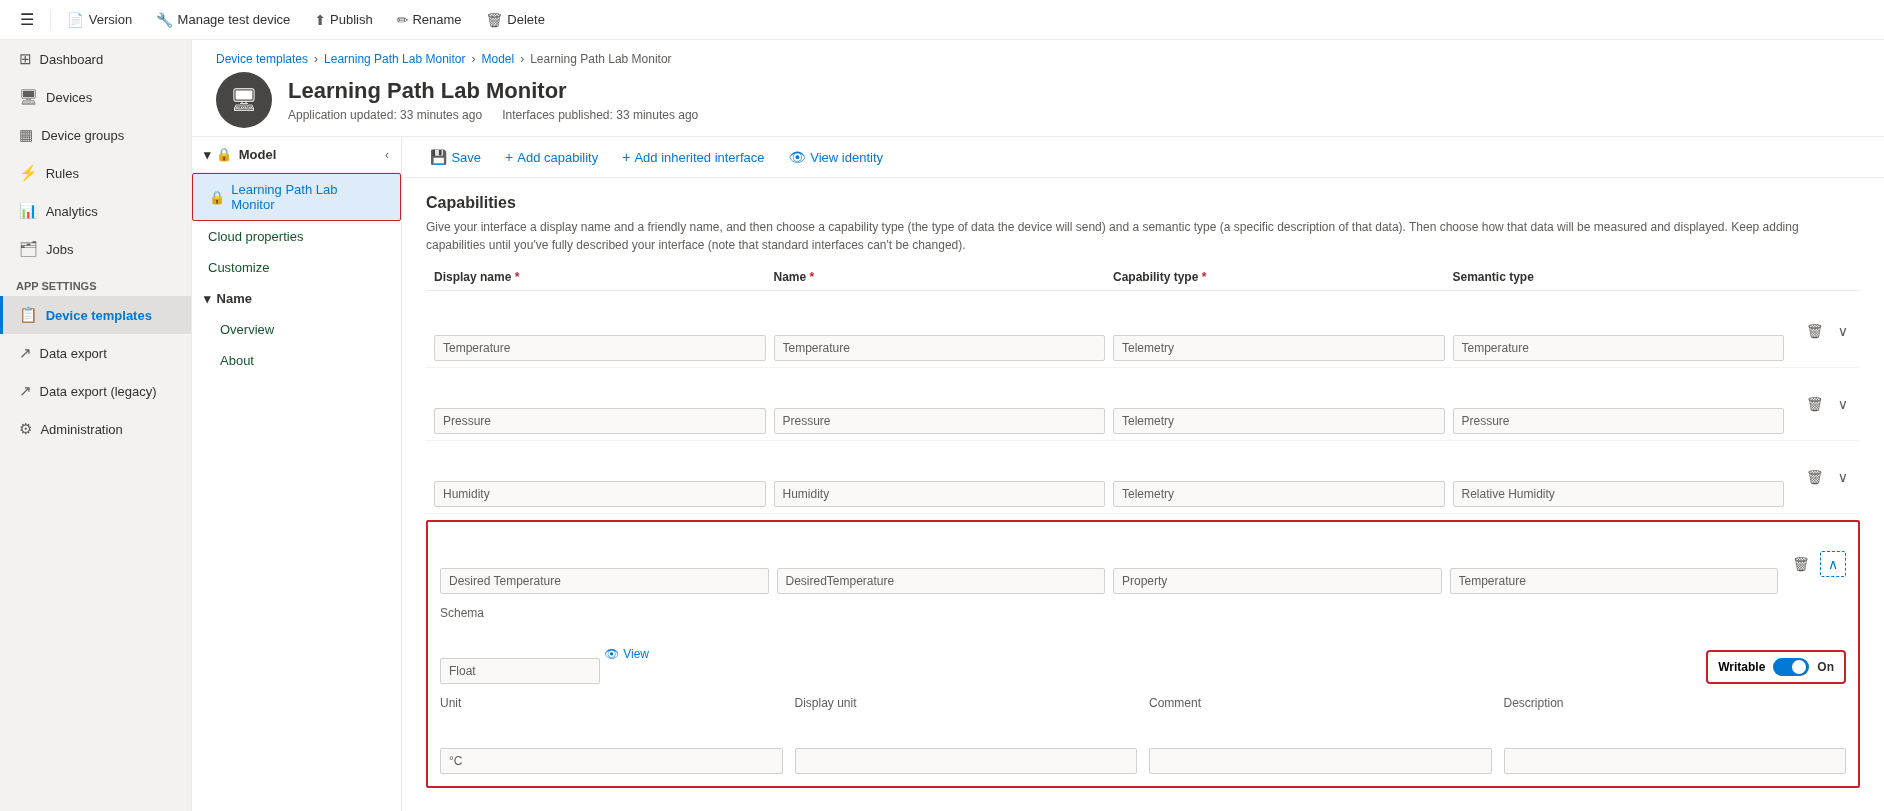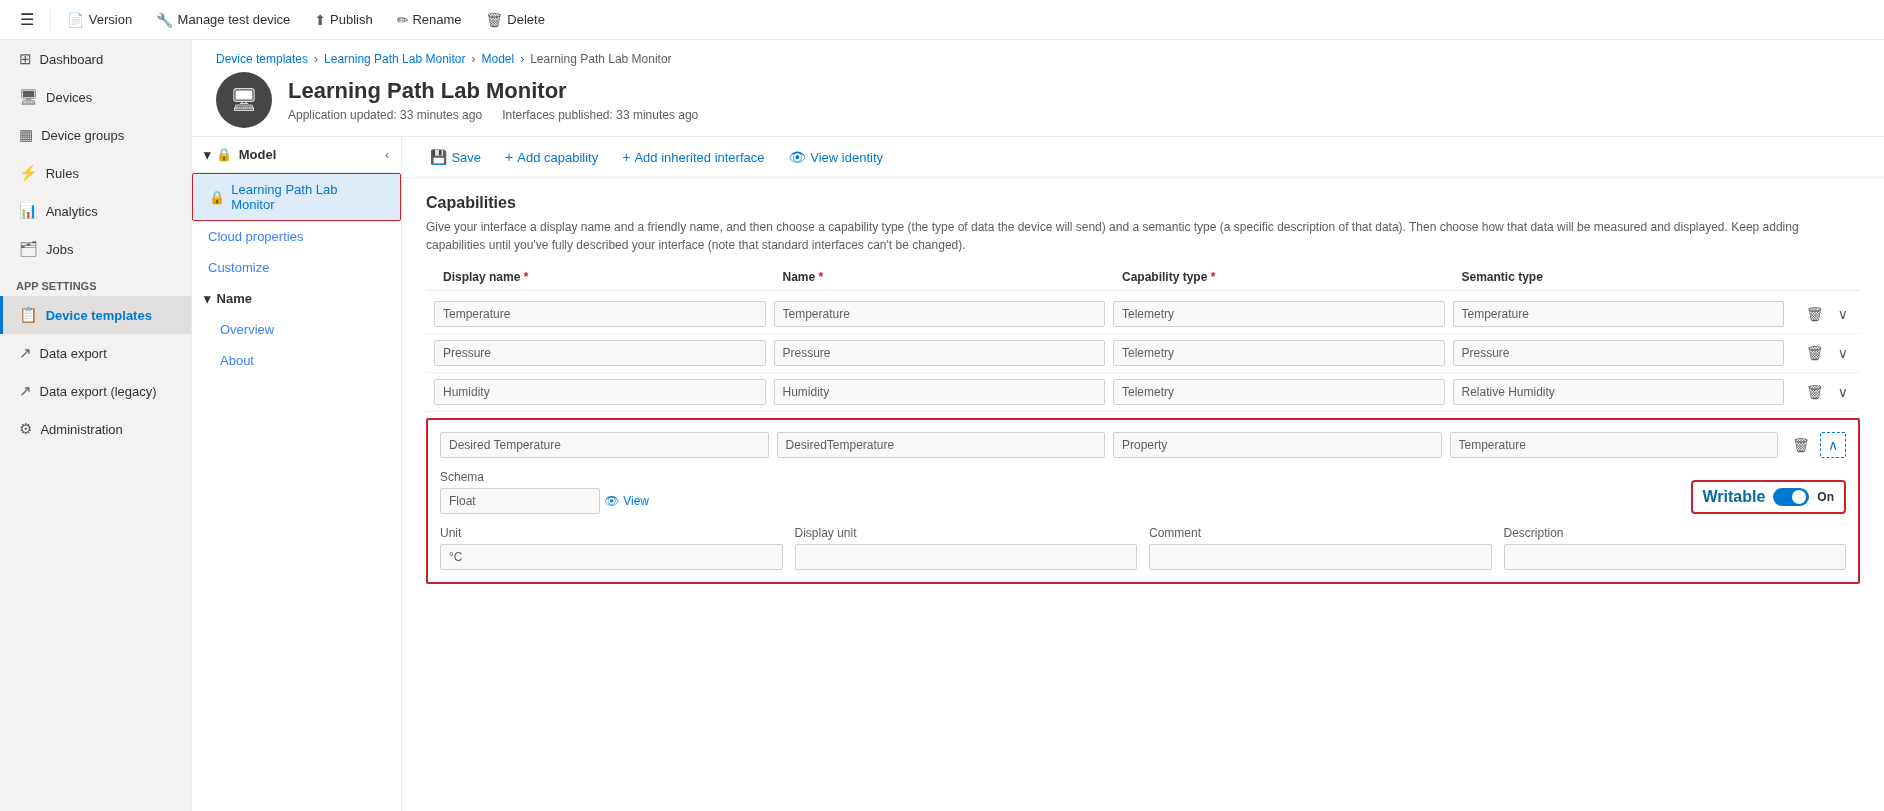--- a/index.html
+++ b/index.html
@@ -67,21 +67,21 @@
       display: flex; align-items: center; justify-content: space-between;
       padding: 10px 12px;
       font-weight: 600; font-size: 13px;
       border-bottom: 1px solid #edebe9;
     }
     .left-panel-header .collapse-btn {
       background: none; border: none; cursor: pointer; color: #605e5c; font-size: 12px;
     }
     .tree-item {
       display: flex; align-items: center; gap: 6px;
-      padding: 8px 16px; cursor: pointer; font-size: 13px; color: #3b82f6;
+      padding: 8px 16px; cursor: pointer; font-size: 13px; color: #14532d;
     }
     .tree-item.selected {
       background: #deecf9;
       border: 1.5px solid #c7222a;
       border-radius: 2px;
       color: #0078d4;
     }
     .tree-item.indent { padding-left: 28px; }
     .tree-sub-header {
       display: flex; align-items: center; gap: 6px;
@@ -141,41 +141,42 @@
 
     
     .cap-table-header {
       display: grid;
       grid-template-columns: 1fr 1fr 1fr 1fr 60px;
       gap: 8px;
       padding: 0 8px 6px;
       border-bottom: 1px solid #edebe9;
       margin-bottom: 4px;
     }
-    .col-header { font-size: 12px; font-weight: 600; color: #323130; margin-left: 9px; }
+    .col-header { font-size: 12px; font-weight: 600; color: #323130; }
     .col-header .req { color: #c7222a; }
 
     
     .cap-row {
       display: grid;
       grid-template-columns: 1fr 1fr 1fr 1fr 60px;
       gap: 8px;
       align-items: center;
       padding: 6px 8px;
       border-bottom: 1px solid #f3f2f1;
     }
 
     .field-input {
       border: 1px solid #d1d1d1;
       border-radius: 2px;
       padding: 5px 8px;
       font-size: 12px;
       color: #605e5c;
       background: #faf9f8;
       width: 100%;
+      margin-top: 34px;
     }
 
     .row-actions {
       display: flex; align-items: center; justify-content: flex-end; gap: 6px;
     }
     .icon-btn {
       background: none; border: none; cursor: pointer;
       color: #605e5c; font-size: 14px; padding: 2px 4px;
     }
     .toggle-switch {
@@ -430,21 +431,21 @@
                 <div style="display:flex; align-items:center; gap:4px;">
                   <input class="field-input" type="text" value="Float" style="max-width: 160px;">
                   <a class="view-link">
                     <span>👁</span>
                     <span>View</span>
                   </a>
                 </div>
               </div>
 
               <div style="border: 2px solid #c7222a; border-radius: 4px; padding: 6px 10px; display:flex; align-items:center; gap:8px;">
-                <div style="font-size:16px; font-weight:600; color:#0369a1;">Writable</div>
+                <div style="font-size:12px; font-weight:600; color:#000000;">Writable</div>
                 <label class="toggle-switch">
                   <input type="checkbox" checked="" style="">
                   <span class="toggle-slider"></span>
                 </label>
                 <span style="font-size:12px; font-weight:600;">On</span>
               </div>
             </div>
 
             <div style="display:grid; grid-template-columns:1fr 1fr 1fr 1fr; gap:12px;">
               <div>

